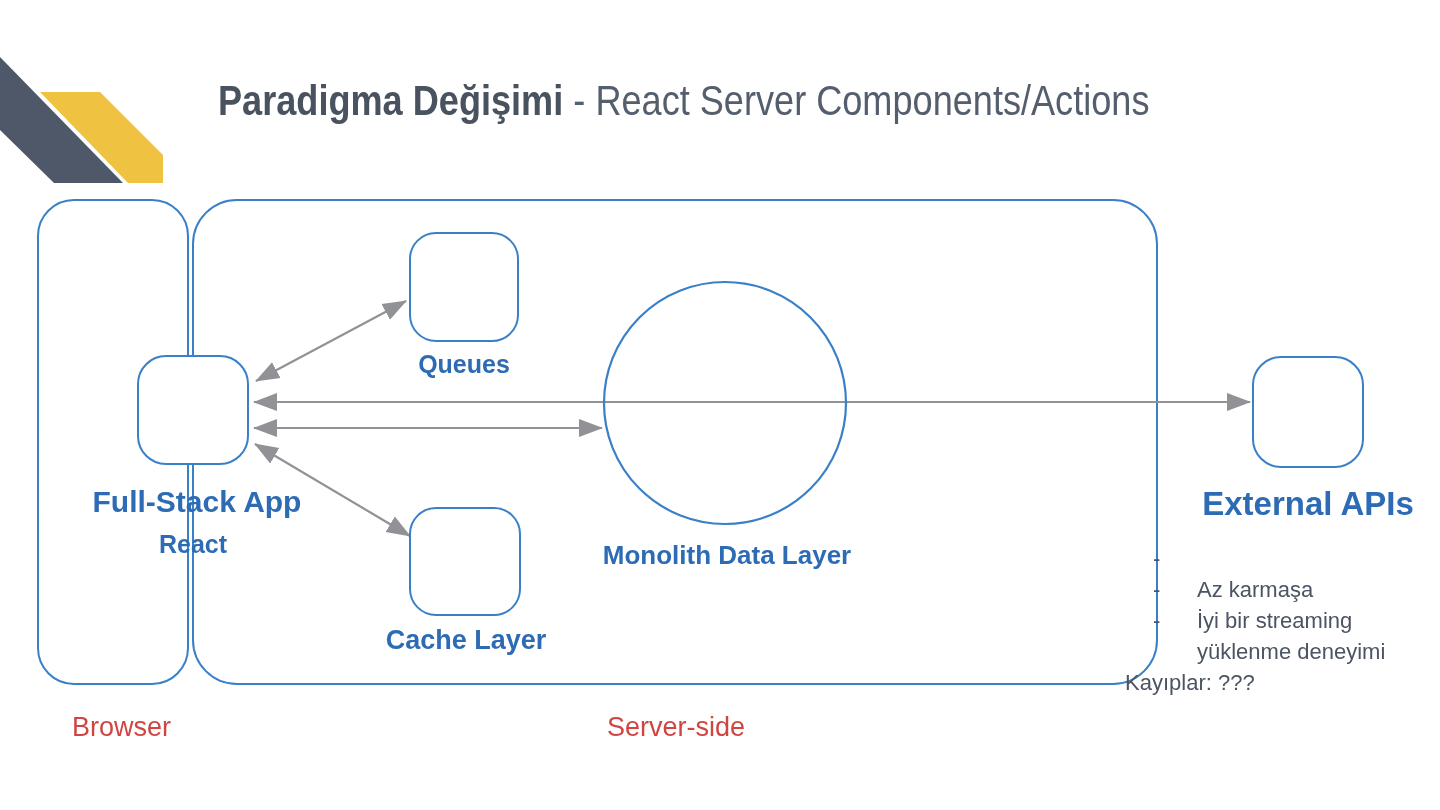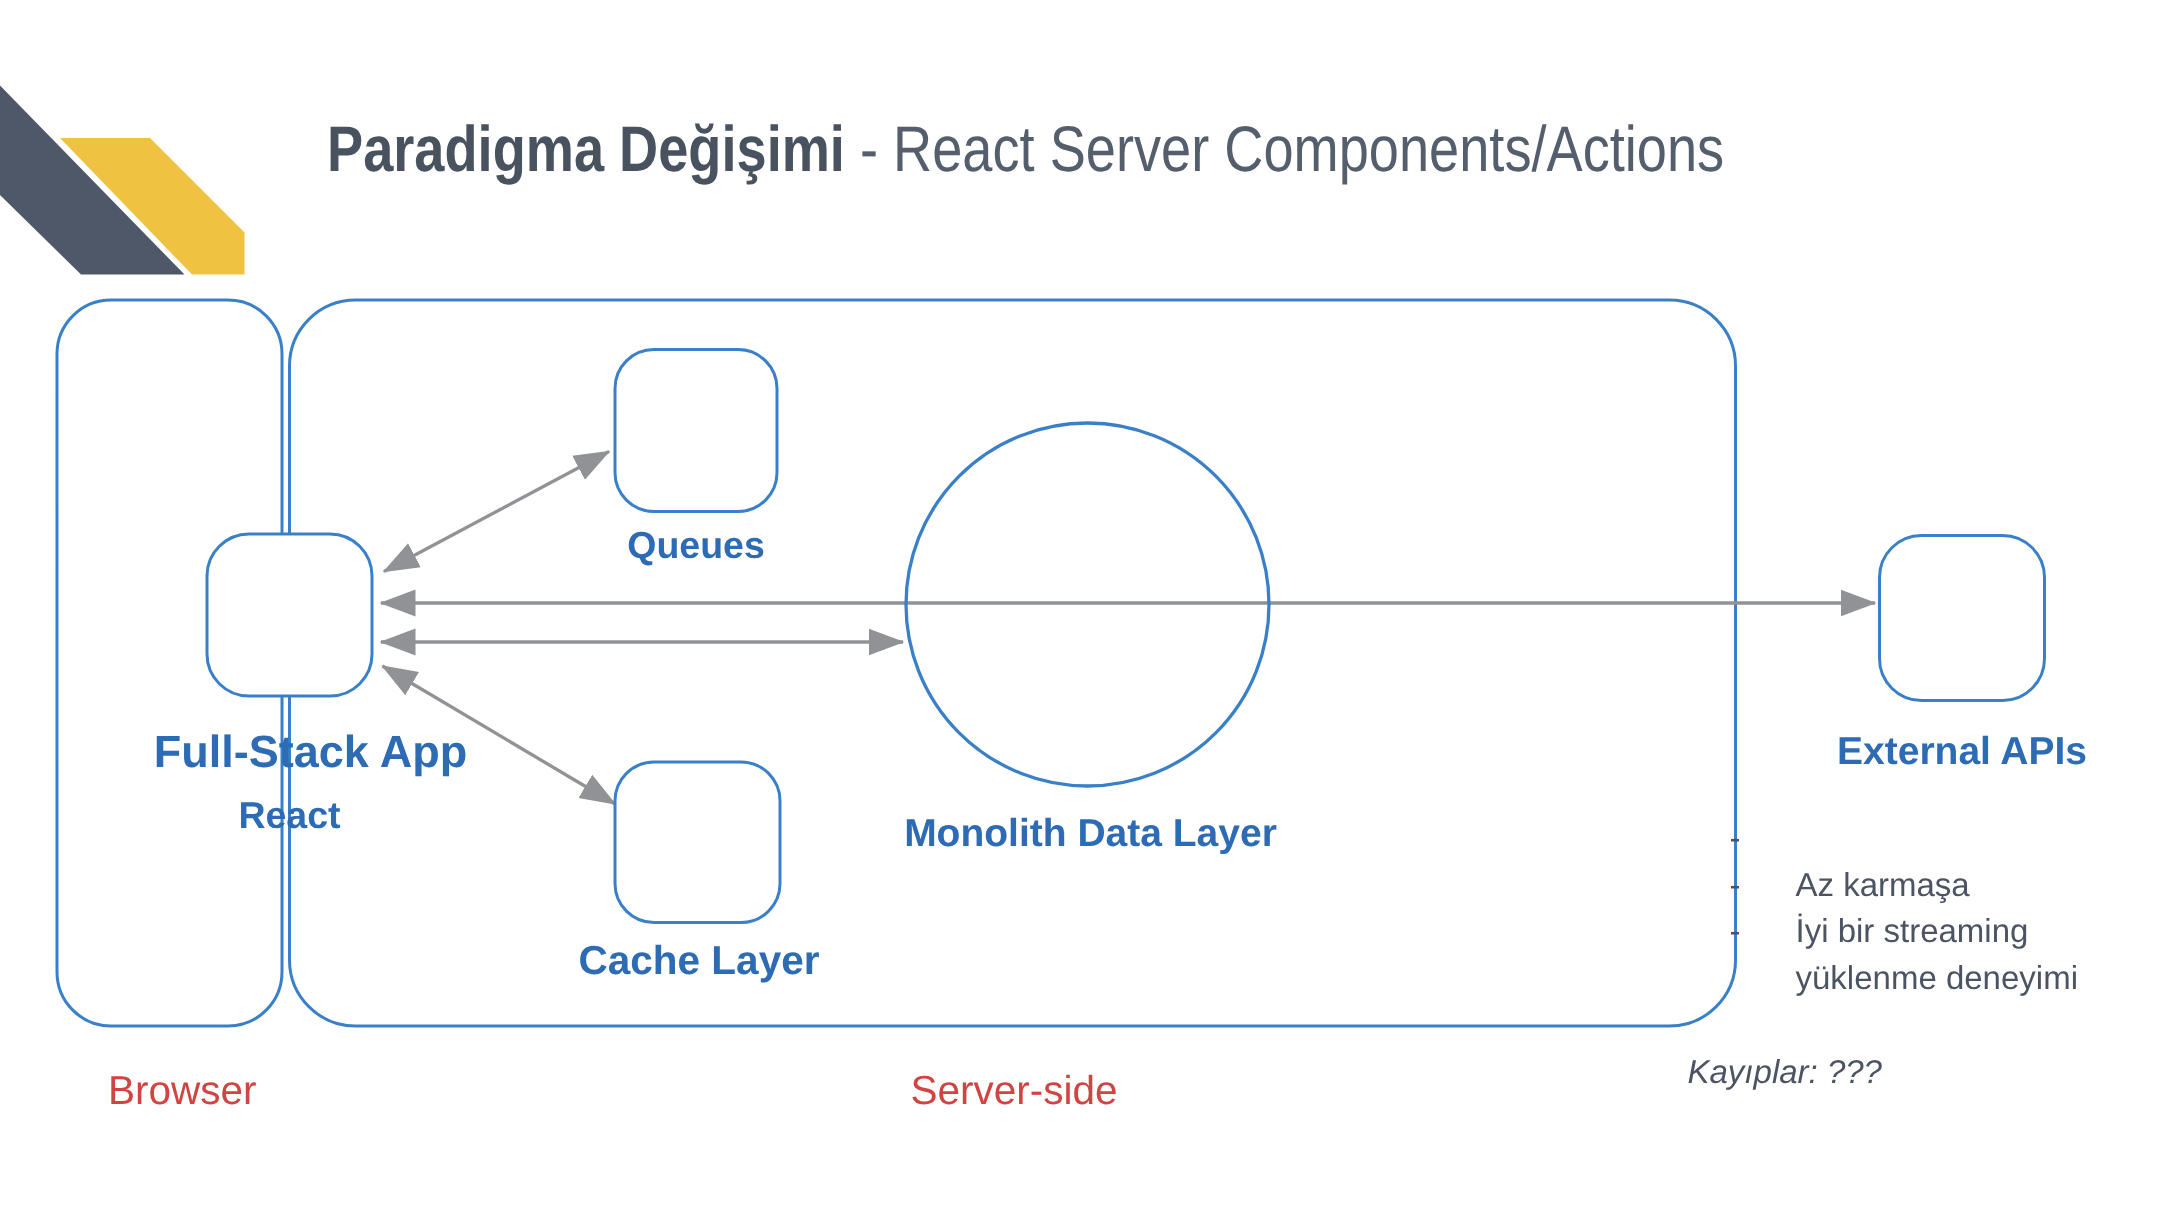--- a/index.html
+++ b/index.html
@@ -20,40 +20,40 @@
   }
   .title .t-bold{font-weight:700;color:#49525f;}
   .title .t-light{font-weight:400;color:#545e6d;}
 
   
   .lbl{position:absolute;z-index:2;white-space:nowrap;}
   .blue{color:#2d6cb4;font-weight:700;}
   .lbl-queues   {left:464px;top:350px;transform:translateX(-50%);font-size:25px;}
   .lbl-cache    {left:466px;top:625px;transform:translateX(-50%);font-size:27px;}
   .lbl-monolith {left:727px;top:540px;transform:translateX(-50%);font-size:26px;}
-  .lbl-fsa      {left:207px;top:485px;transform:translateX(-50%);font-size:30px;}
+  .lbl-fsa      {left:197px;top:485px;transform:translateX(-50%);font-size:30px;}
   .lbl-react    {left:193px;top:530px;transform:translateX(-50%);font-size:25px;font-weight:700;color:#2d6cb4;}
-  .lbl-external {left:1308px;top:485px;transform:translateX(-50%);font-size:26px;}
+  .lbl-external {left:1308px;top:485px;transform:translateX(-50%);font-size:33px;}
   .lbl-db{
     left:722px;top:404px;transform:translate(-50%,-50%);
     font-size:104px;font-weight:700;color:#1f72c7;letter-spacing:2px;
   }
   .zone-lbl{color:#d04441;font-weight:400;font-size:27px;}
   .lbl-browser{left:72px;top:712px;}
   .lbl-server {left:676px;top:712px;transform:translateX(-50%);}
 
   
   .notes{
     position:absolute;left:1125px;top:543px;width:302px;z-index:3;
     font-size:22px;line-height:31px;color:#4c5463;
   }
   .notes .row{display:flex;align-items:flex-start;}
   .notes .dash{width:72px;padding-left:28px;box-sizing:border-box;flex:0 0 72px;}
   .notes .itm{width:228px;}
-  .notes .losses{margin-top:32px;font-style:italic;}
+  .notes .losses{}
 </style>
 </head>
 <body>
 
 <div id="slide">
 
   <svg class="diagram" width="1440" height="810" viewBox="0 0 1440 810">
     <defs>
       <marker id="arr" markerUnits="userSpaceOnUse" markerWidth="26" markerHeight="22" refX="23" refY="10" orient="auto-start-reverse">
         <path d="M0,1 L24,10 L0,19 Z" fill="#909295"></path>

